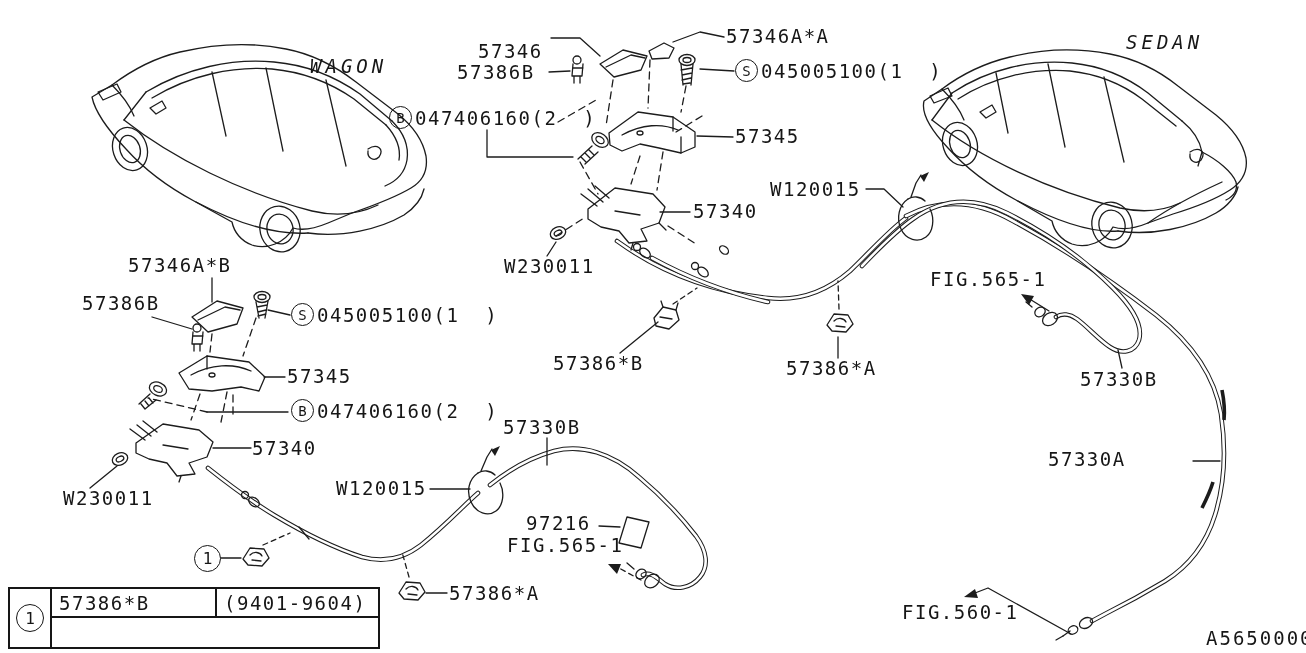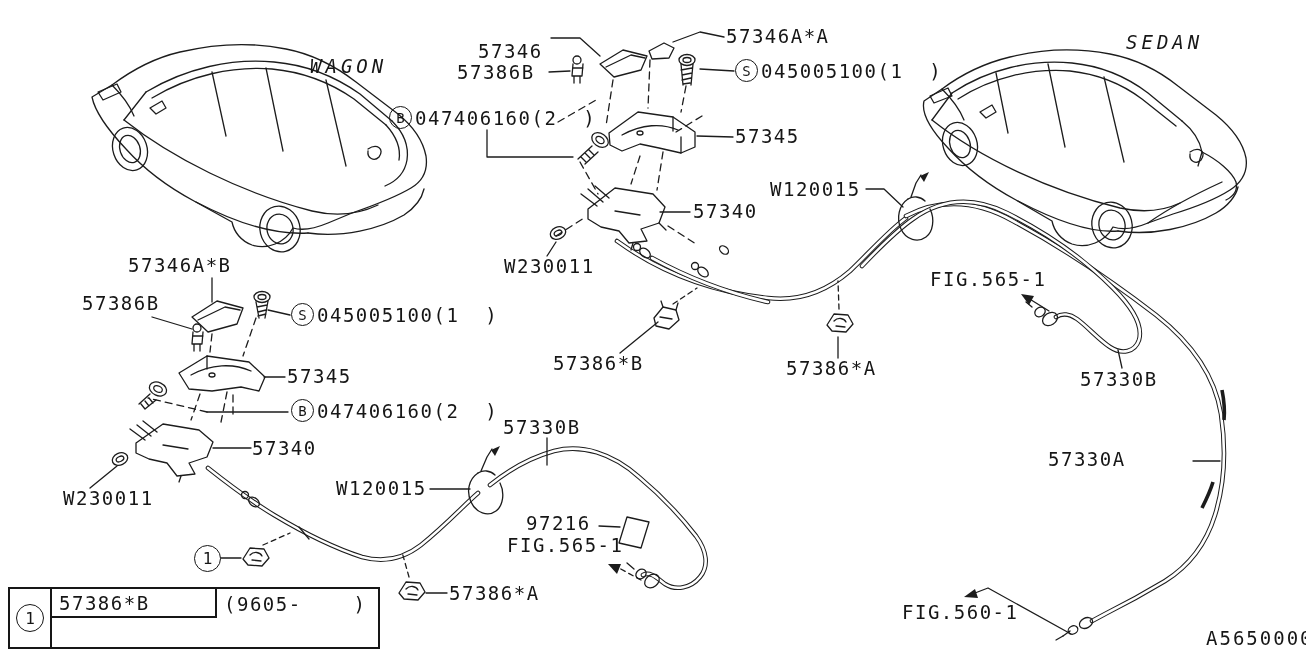--- a/index.html
+++ b/index.html
@@ -309,17 +309,17 @@
   <div class="lbl id" style="left:1206px;top:628px">A565000024</div>
 
   <div class="circ-lone" style="left:194px;top:545px">1</div>
 
   <div class="tbl">
     <div class="tbl-ref">
       <div class="circ-tbl">1</div>
     </div>
     <div class="tbl-grid">
       <div class="cell c1 r1">57386*B</div>
-      <div class="cell">(9605-    )</div>
+      <div class="cell r1">(9401-9604)</div>
     </div>
   </div>
 
 </div>
 
 </body></html>

